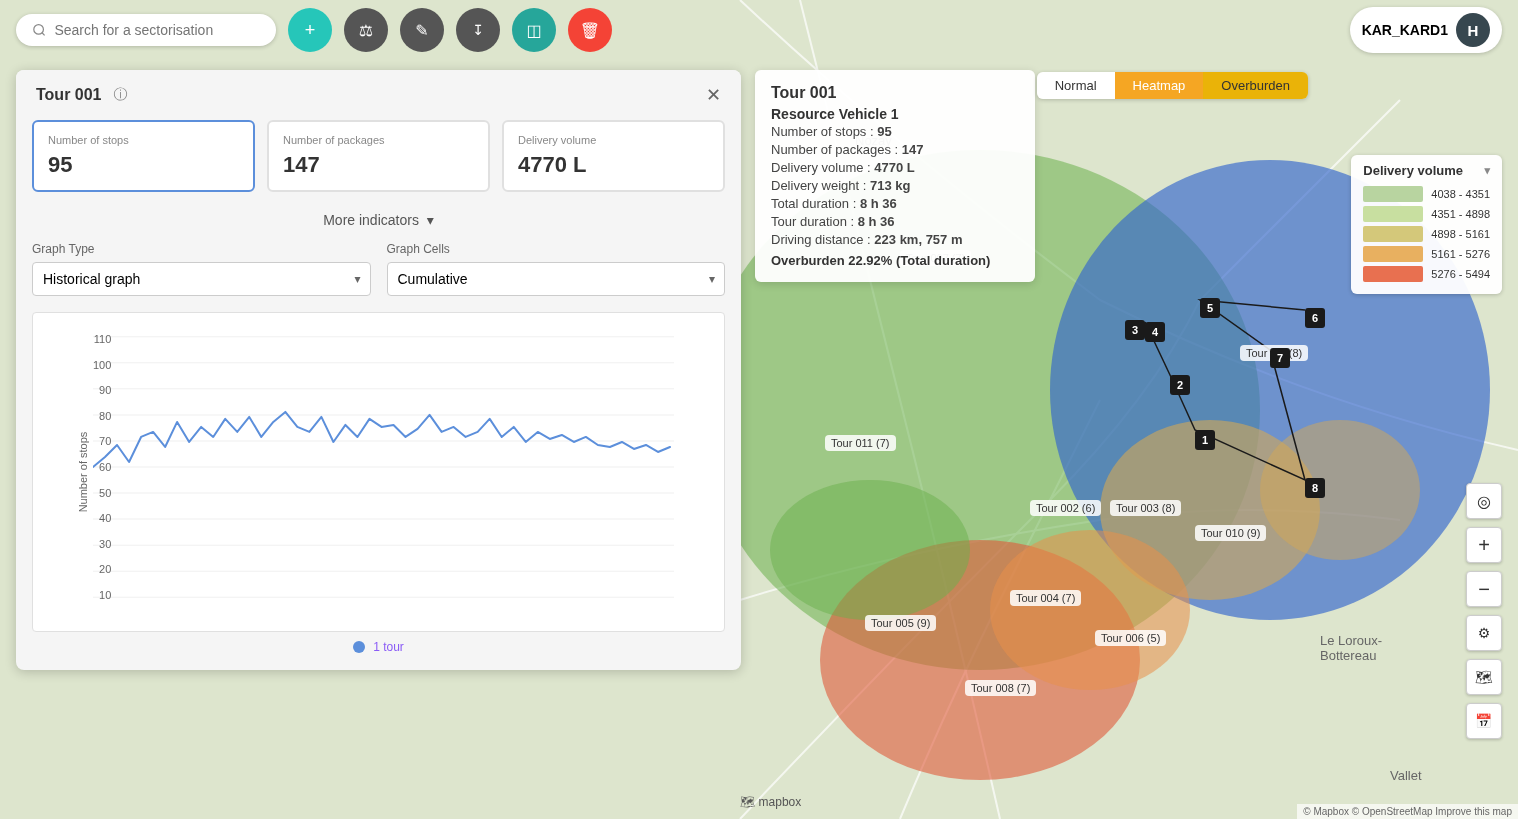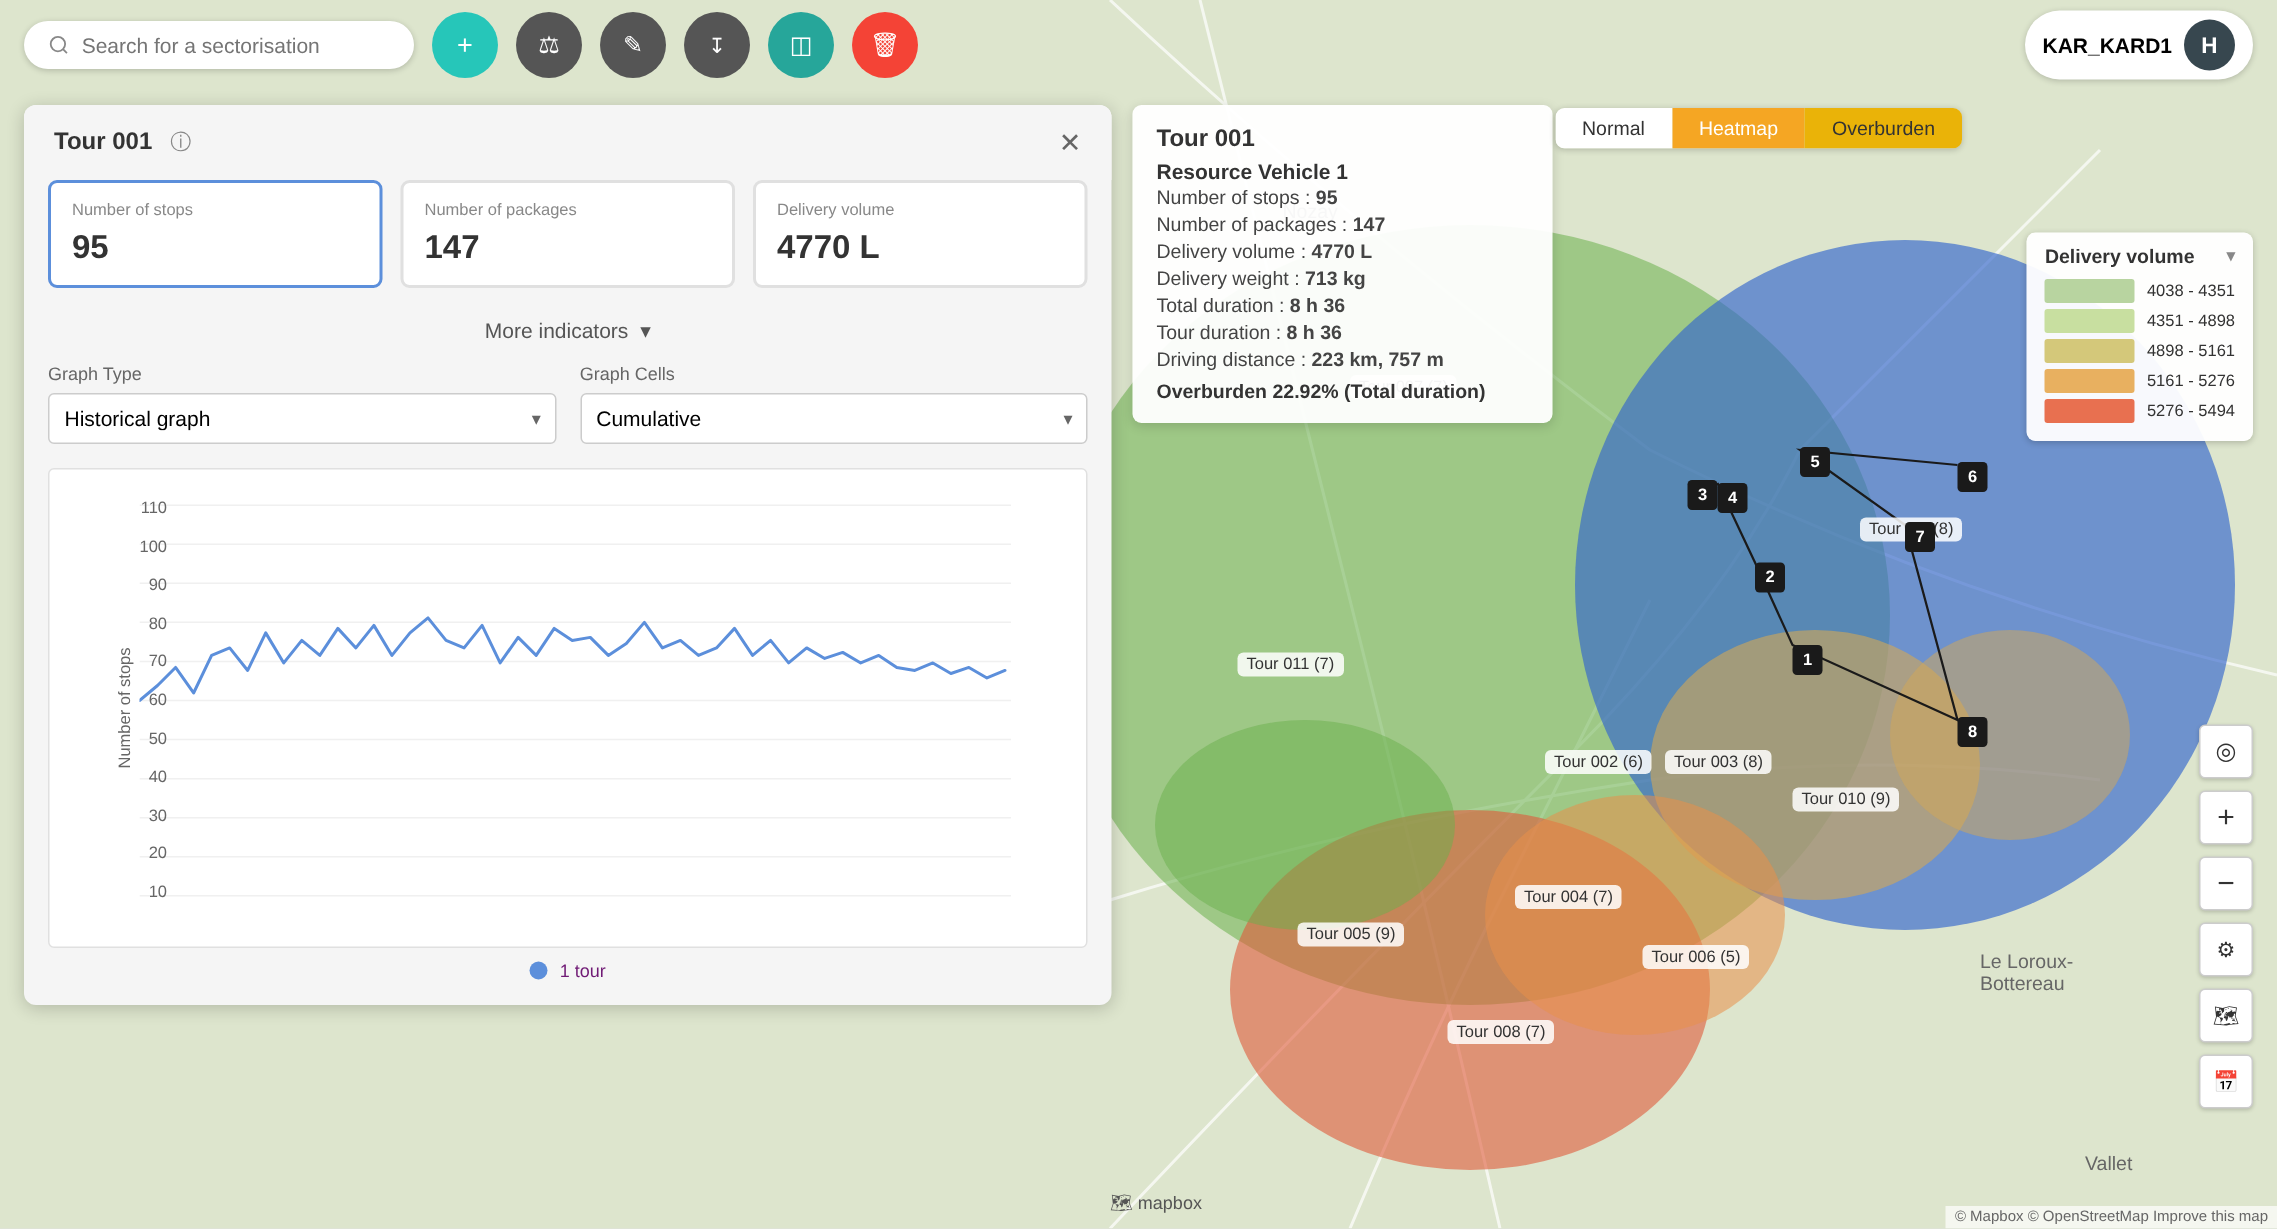--- a/index.html
+++ b/index.html
@@ -99,21 +99,21 @@
       display: flex; flex-direction: column; justify-content: space-between; margin-left: 40px;
     }
     .y-tick { font-size: 11px; color: #666; text-align: right; }
     .chart-svg { width: 100%; height: 100%; }
 
     .legend-area {
       display: flex; align-items: center; gap: 8px; justify-content: center;
       padding: 8px 16px 0;
     }
     .legend-dot { width: 12px; height: 12px; border-radius: 50%; background: #5c8fdb; }
-    .legend-text { font-size: 12px; color: #701a75; }
+    .legend-text { font-size: 12px; color: #8b5cf6; }
 
     
     .map-info {
       position: absolute; top: 70px; left: 755px;
       background: rgba(255,255,255,0.95); border-radius: 6px;
       padding: 14px 16px; z-index: 50; min-width: 280px;
       box-shadow: 0 2px 8px rgba(0,0,0,0.15);
     }
     .map-info-title { font-size: 16px; font-weight: 700; color: #333; margin-bottom: 4px; }
     .map-info-subtitle { font-size: 14px; font-weight: 600; color: #333; margin-bottom: 2px; }

